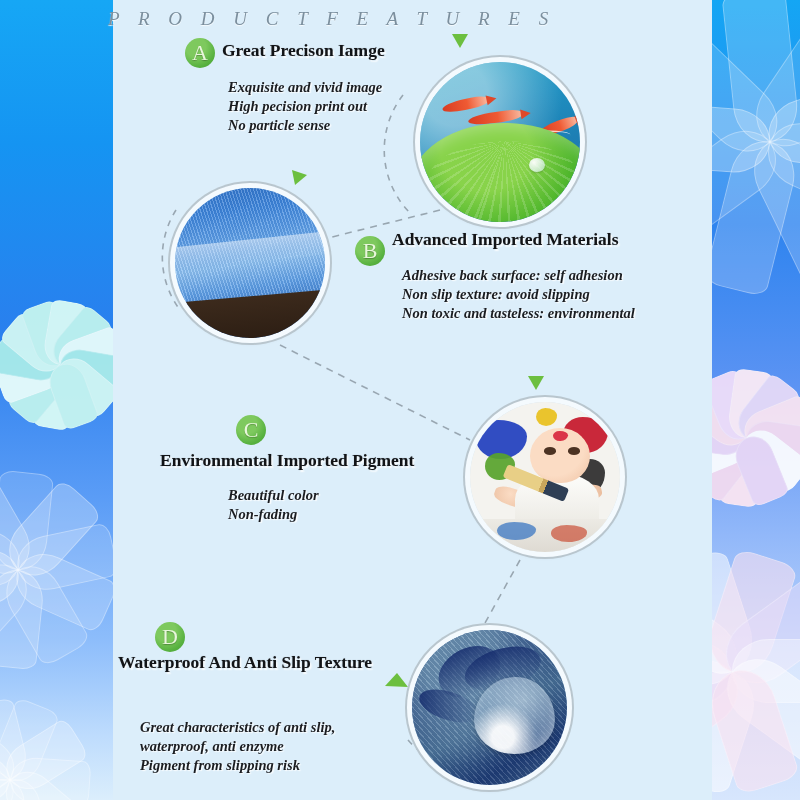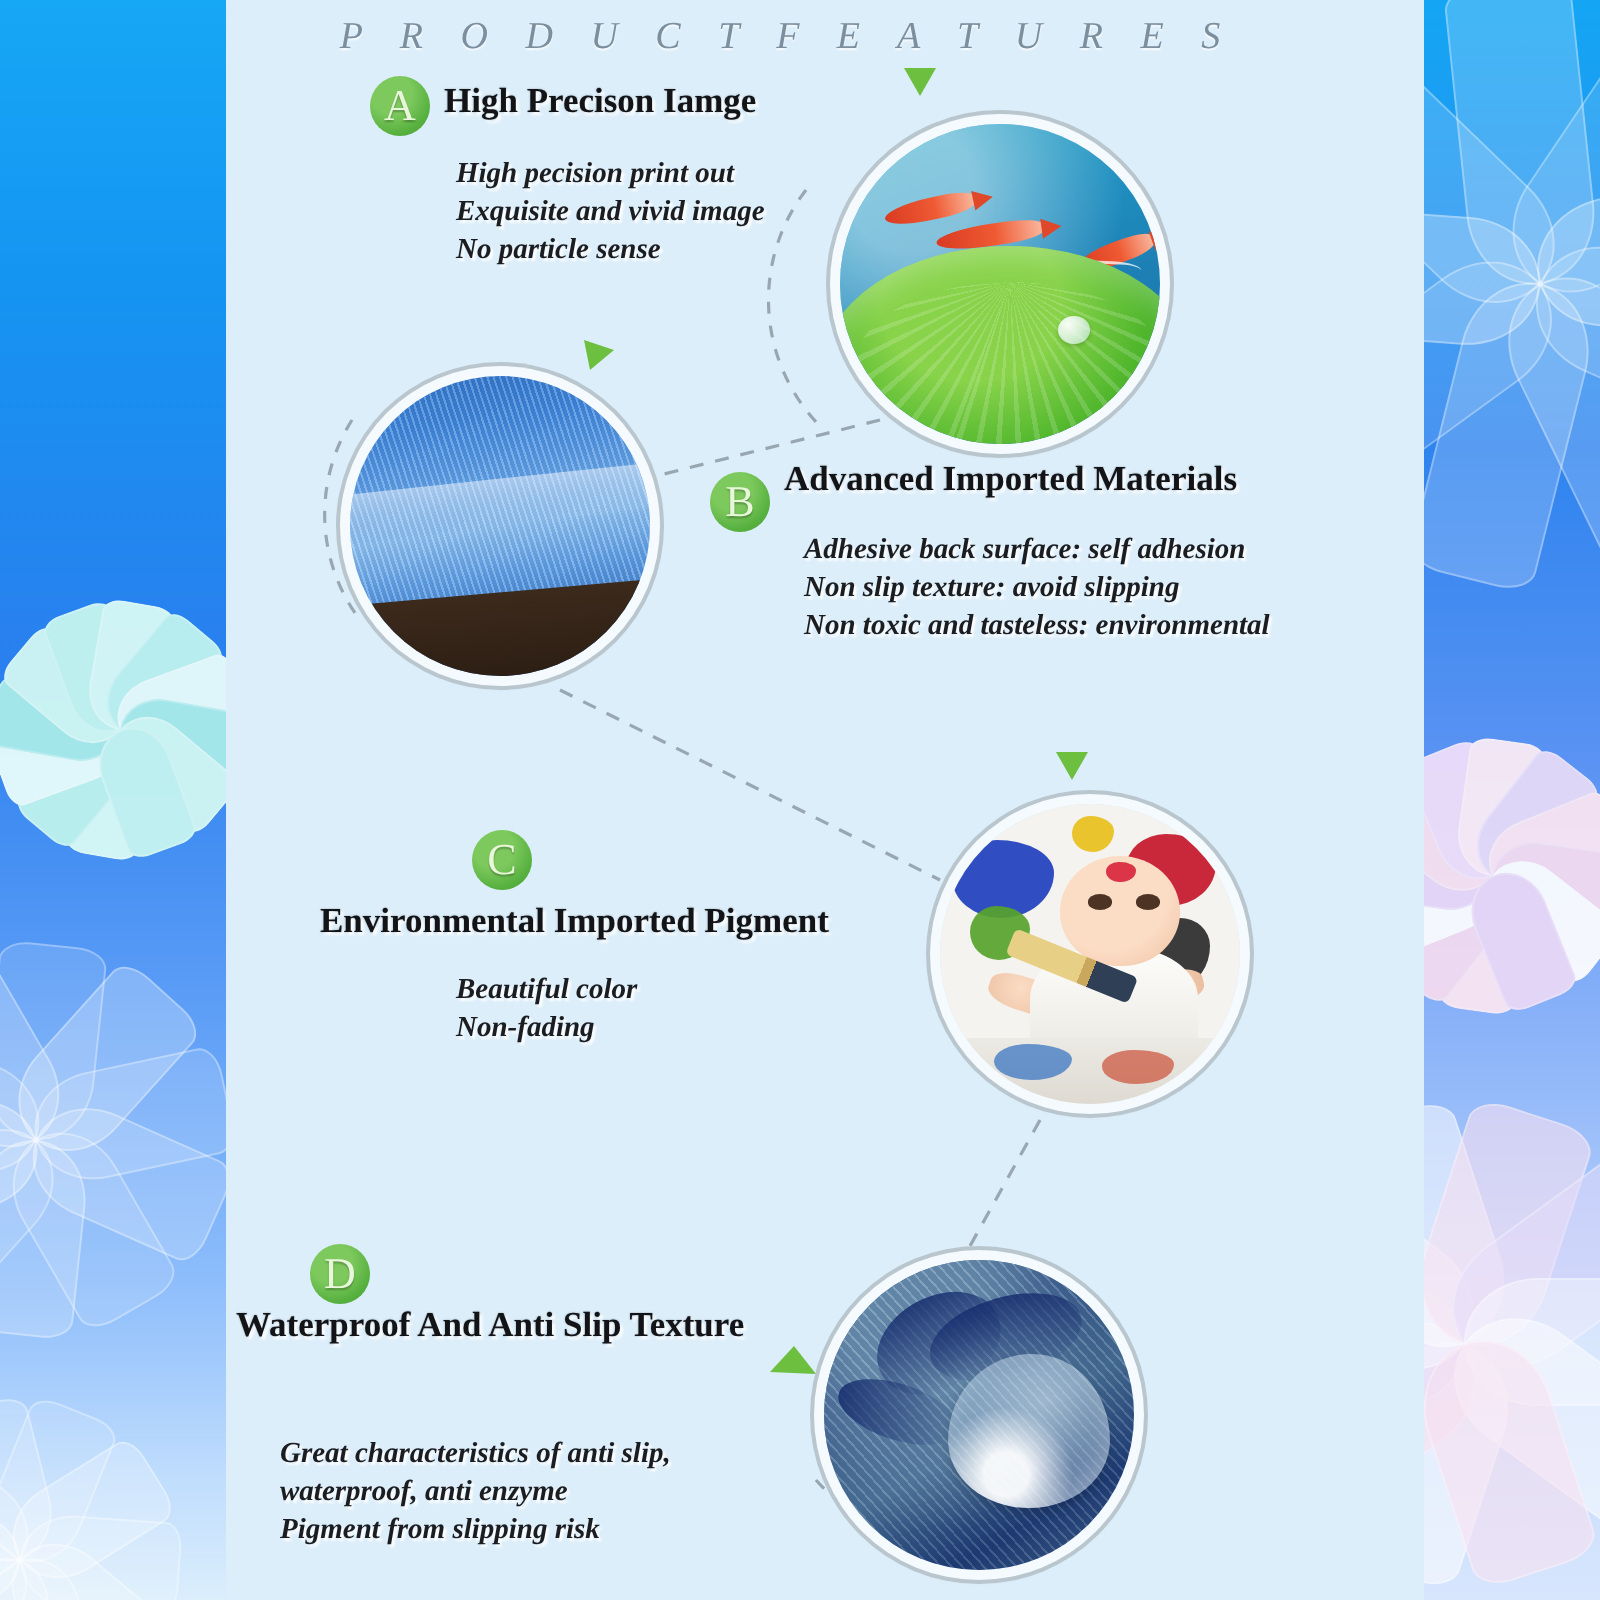--- a/index.html
+++ b/index.html
@@ -44,22 +44,21 @@
   .burst span {
     position: absolute;
     left: 50%; top: 50%;
     transform-origin: 0 0;
     border-radius: 60px 60px 34px 34px / 70px 70px 22px 22px;
   }
 
   
   #title-bar {
     position: absolute;
-    left: 126px; top: 0; width: 535px;
-    text-align: center;
+    left: 108px; top: 0; width: 535px;
   }
   #page-title {
     margin: 0;
     padding-top: 8px;
     font-family: "Liberation Serif", serif;
     font-style: italic;
     font-size: 19px;
     letter-spacing: 7px;
     color: #7b8f9e;
     font-weight: 400;
@@ -422,24 +421,24 @@
       <div class="surface"></div>
       <div class="streak" style="left:22%; top:6%;  width:30%; height:42%; transform:rotate(62deg);"></div>
       <div class="streak" style="left:46%; top:0%;  width:26%; height:50%; transform:rotate(74deg);"></div>
       <div class="streak" style="left:4%;  top:40%; width:40%; height:18%; transform:rotate(18deg);"></div>
       <div class="bead"></div>
     </div>
   </div>
 
   <div class="feature" id="feature-a">
     <div class="badge" style="left:185px; top:38px;">A</div>
-    <div class="feature-title" style="left:222px; top:40px;">High Precison Iamge</div>
+    <div class="feature-title" style="left:222px; top:40px;">Great Precison Iamge</div>
     <div class="feature-lines" style="left:228px; top:78px;">
+      <div>Exquisite and vivid image</div>
       <div>High pecision print out</div>
-      <div>Exquisite and vivid image</div>
       <div>No particle sense</div>
     </div>
   </div>
 
   <div class="feature" id="feature-b">
     <div class="badge" style="left:355px; top:236px;">B</div>
     <div class="feature-title" style="left:392px; top:229px;">Advanced Imported Materials</div>
     <div class="feature-lines" style="left:402px; top:266px;">
       <div>Adhesive back surface: self adhesion</div>
       <div>Non slip texture: avoid slipping</div>

